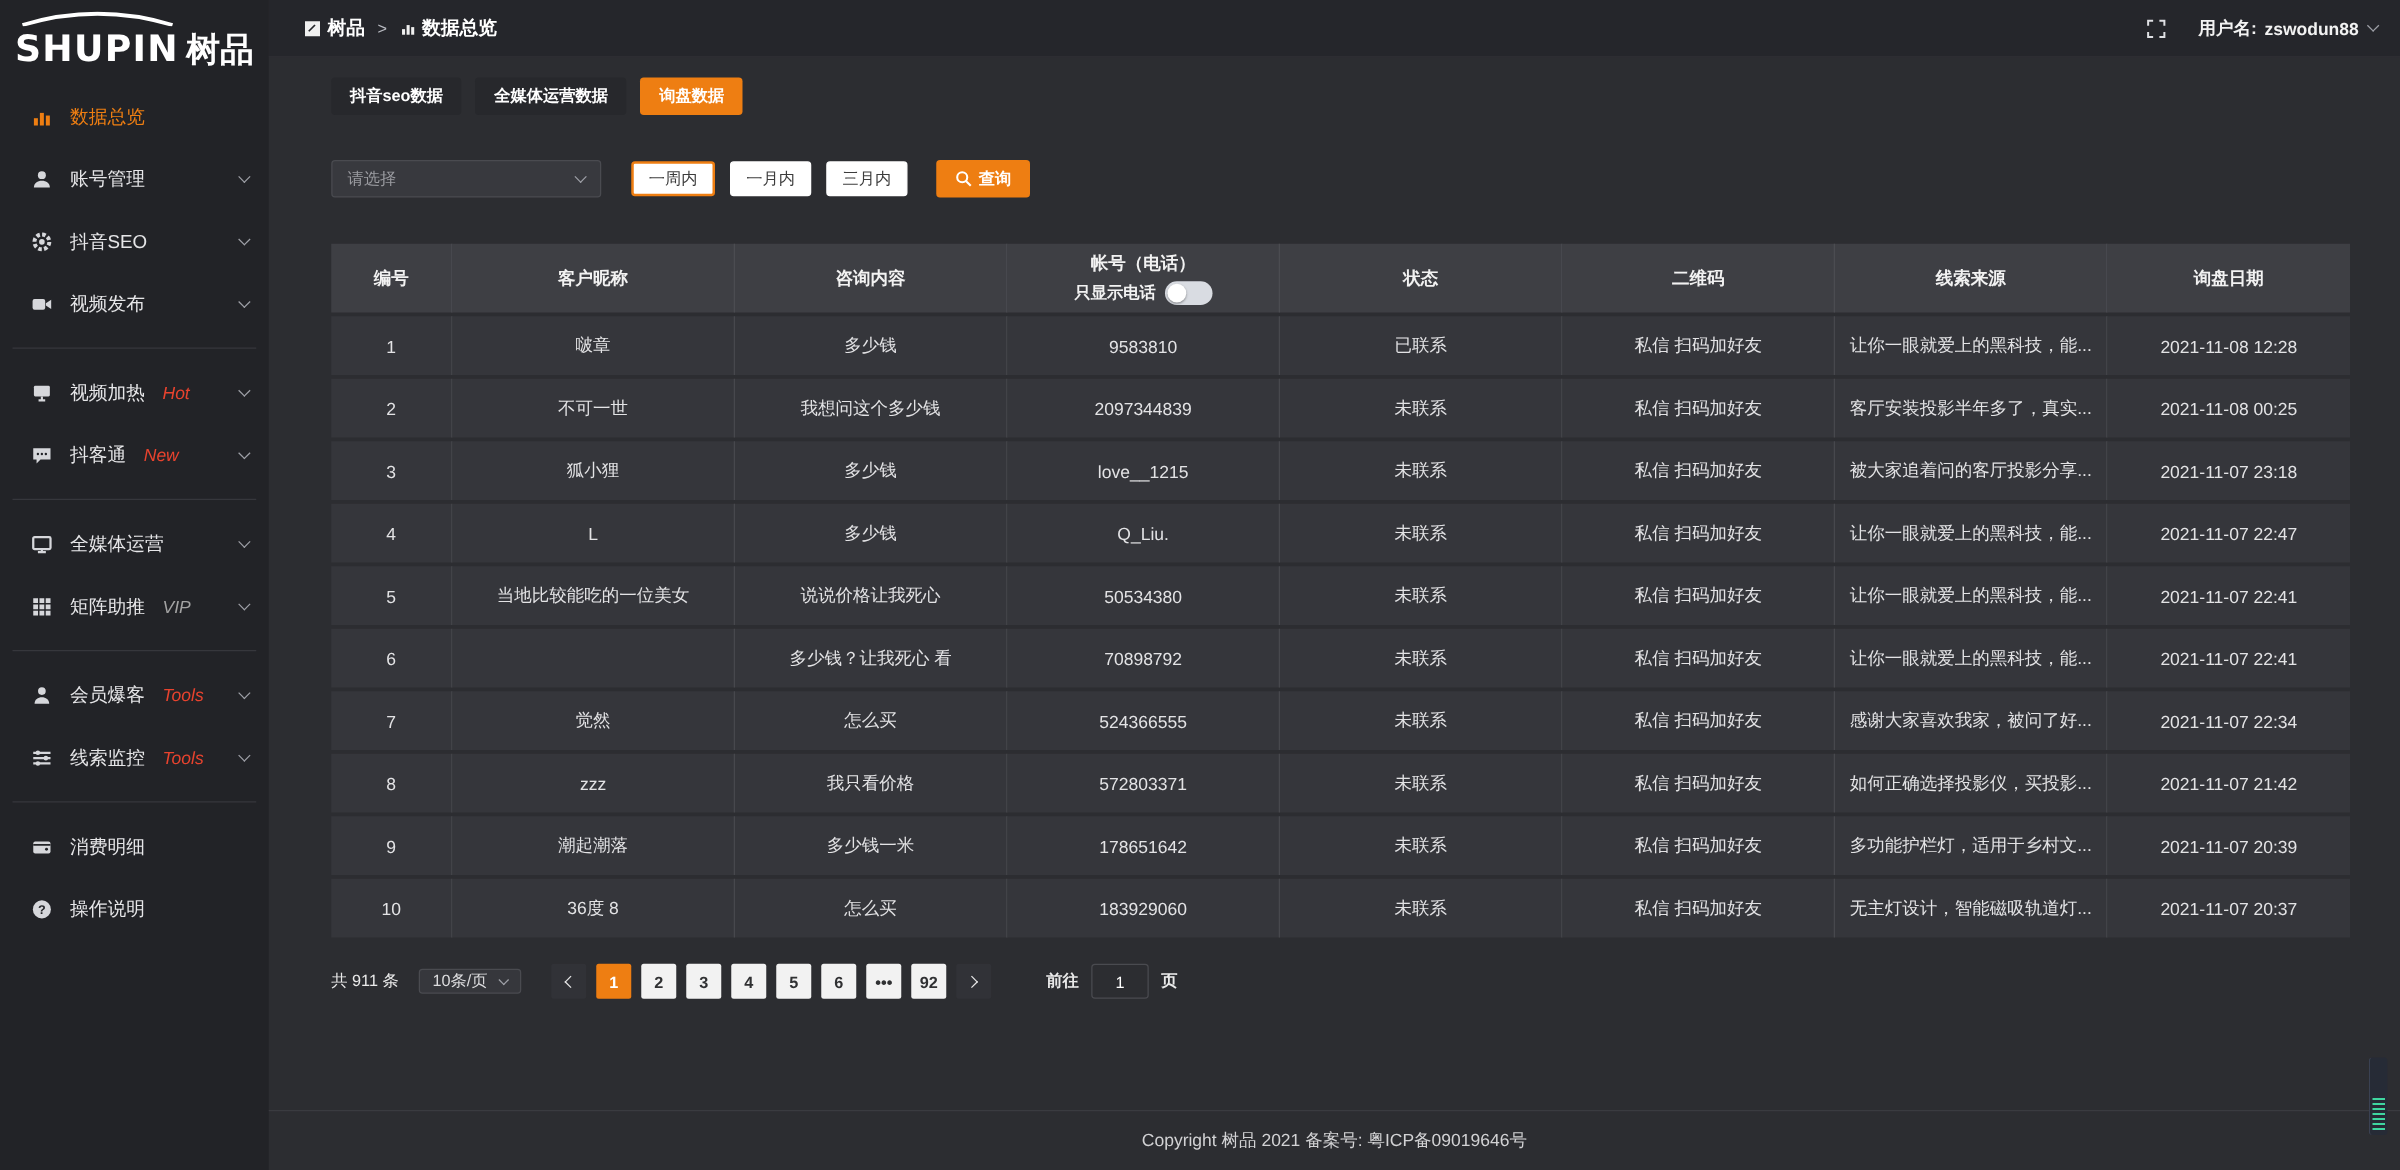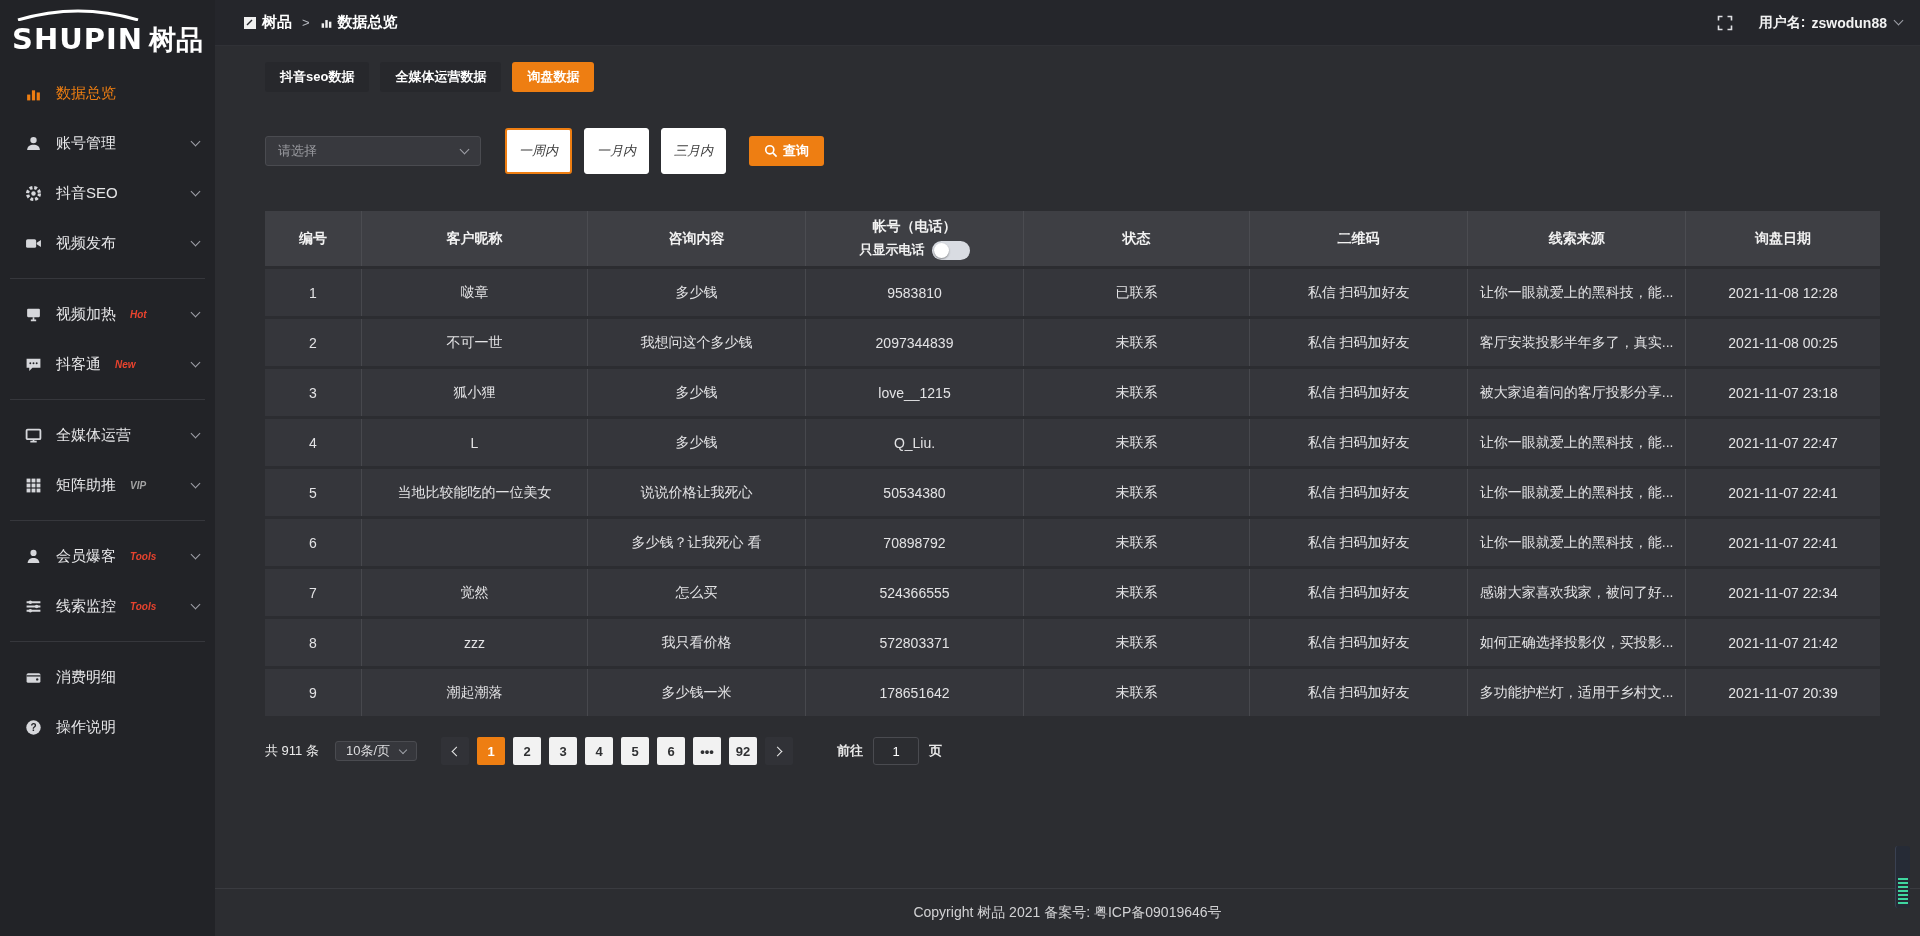--- a/index.html
+++ b/index.html
@@ -15,21 +15,21 @@
 
   
   .sidebar{width:215px;min-width:215px;height:100%;background:var(--bg-sidebar);padding-top:6px;}
   .logo{position:relative;height:62px;padding:16px 0 0 12px;white-space:nowrap;cursor:pointer;}
   .logo-arc{position:absolute;top:3px;left:14px;}
   .logo-en{font-size:29px;font-weight:900;color:#fff;letter-spacing:1px;font-family:"DejaVu Sans",sans-serif;}
   .logo-cn{font-size:27px;font-weight:900;color:#fff;margin-left:6px;}
   .s-item{display:flex;align-items:center;height:50px;padding:0 16px 0 24px;font-size:15px;color:#e6e6e8;cursor:pointer;}
   .s-icon{width:18px;height:18px;margin-right:14px;display:inline-flex;align-items:center;justify-content:center;flex:none;}
   .s-item.active{color:var(--accent);}
-  .badge{font-style:italic;font-weight:bold;font-size:10px;margin-left:14px;}
+  .badge{font-style:italic;font-weight:normal;font-size:14px;margin-left:14px;}
   .badge-red{color:#e8432e;}
   .badge-gold{color:#a3a3a3;}
   .chev{display:inline-block;width:7px;height:7px;border-right:1.6px solid var(--muted);border-bottom:1.6px solid var(--muted);transform:rotate(45deg);margin-left:auto;margin-top:-4px;flex:none;}
   .s-divider{height:1px;background:#36373c;margin:10px 10px;}
 
   
   .main{flex:1;display:flex;flex-direction:column;height:100%;min-width:0;}
   .topbar{height:46px;background:var(--bg-topbar);display:flex;align-items:center;padding:0 18px 0 28px;border-bottom:1px solid #303136;flex:none;}
   .crumb{display:flex;align-items:center;font-size:15px;font-weight:bold;color:#fff;}
   .crumb .sep{color:#b9bbc2;margin:0 10px;font-weight:normal;font-size:13px;}
@@ -42,21 +42,21 @@
 
   
   .content{flex:1;padding:16px 40px 0 50px;min-height:0;}
   .tabs{display:flex;margin-bottom:36px;}
   .tab{background:#27282c;color:#fff;font-size:13px;font-weight:bold;height:30px;display:flex;align-items:center;padding:0 15px;border-radius:3px;margin-right:11px;cursor:pointer;}
   .tab.active{background:var(--accent);}
 
   .filters{display:flex;align-items:center;margin-bottom:34px;}
   .f-select{width:216px;height:30px;background:#38393e;border:1px solid #4a4b50;border-radius:3px;display:flex;align-items:center;padding:0 12px;font-size:13px;color:#9a9ba0;cursor:pointer;margin-right:24px;}
   .f-select .chev{margin-left:auto;}
-  .r-btn{height:46px;background:#fff;color:#3c3c3c;font-size:13px;display:flex;align-items:center;padding:0 12px;border-radius:3px;margin-right:12px;cursor:pointer;border:1px solid #fff;font-style:italic;}
+  .r-btn{height:28px;background:#fff;color:#3c3c3c;font-size:13px;display:flex;align-items:center;padding:0 12px;border-radius:3px;margin-right:12px;cursor:pointer;border:1px solid #fff;}
   .r-btn.active{border:2px solid var(--accent);}
   .q-btn{height:30px;background:var(--accent);color:#fff;font-size:13px;font-weight:bold;display:flex;align-items:center;padding:0 15px;border-radius:3px;margin-left:11px;cursor:pointer;}
   .q-btn svg{margin-right:5px;}
 
   
   table.data{width:100%;border-collapse:separate;border-spacing:0 3px;table-layout:fixed;}
   table.data th{background:var(--bg-th);height:55px;font-size:14px;font-weight:bold;color:#f2f2f2;text-align:center;border-right:1px solid #4b4c51;padding:0 6px;}
   table.data th:last-child{border-right:none;}
   table.data td{background:var(--bg-row);height:47px;font-size:14px;color:#e3e3e5;text-align:center;border-right:1px solid var(--border-cell);padding:0 8px;white-space:nowrap;overflow:hidden;}
   table.data td:last-child{border-right:none;}
@@ -432,20 +432,30 @@
           </tr>
           <tr>
             <td>9</td>
             <td>潮起潮落</td>
             <td class="c-content">多少钱一米</td>
             <td>178651642</td>
             <td class="st-pending">未联系</td>
             <td class="c-qr">私信 扫码加好友</td>
             <td class="c-src">多功能护栏灯，适用于乡村文...</td>
             <td>2021-11-07 20:39</td>
+          </tr>
+          <tr>
+            <td>10</td>
+            <td>36度 8</td>
+            <td class="c-content">怎么买</td>
+            <td>183929060</td>
+            <td class="st-pending">未联系</td>
+            <td class="c-qr">私信 扫码加好友</td>
+            <td class="c-src">无主灯设计，智能磁吸轨道灯...</td>
+            <td>2021-11-07 20:37</td>
           </tr>
         </tbody>
       </table>
 
       <div class="pager">
         <span class="pg-total">共 911 条</span>
         <div class="pg-size">
           <span>10条/页</span>
           <span class="chev"></span>
         </div>

